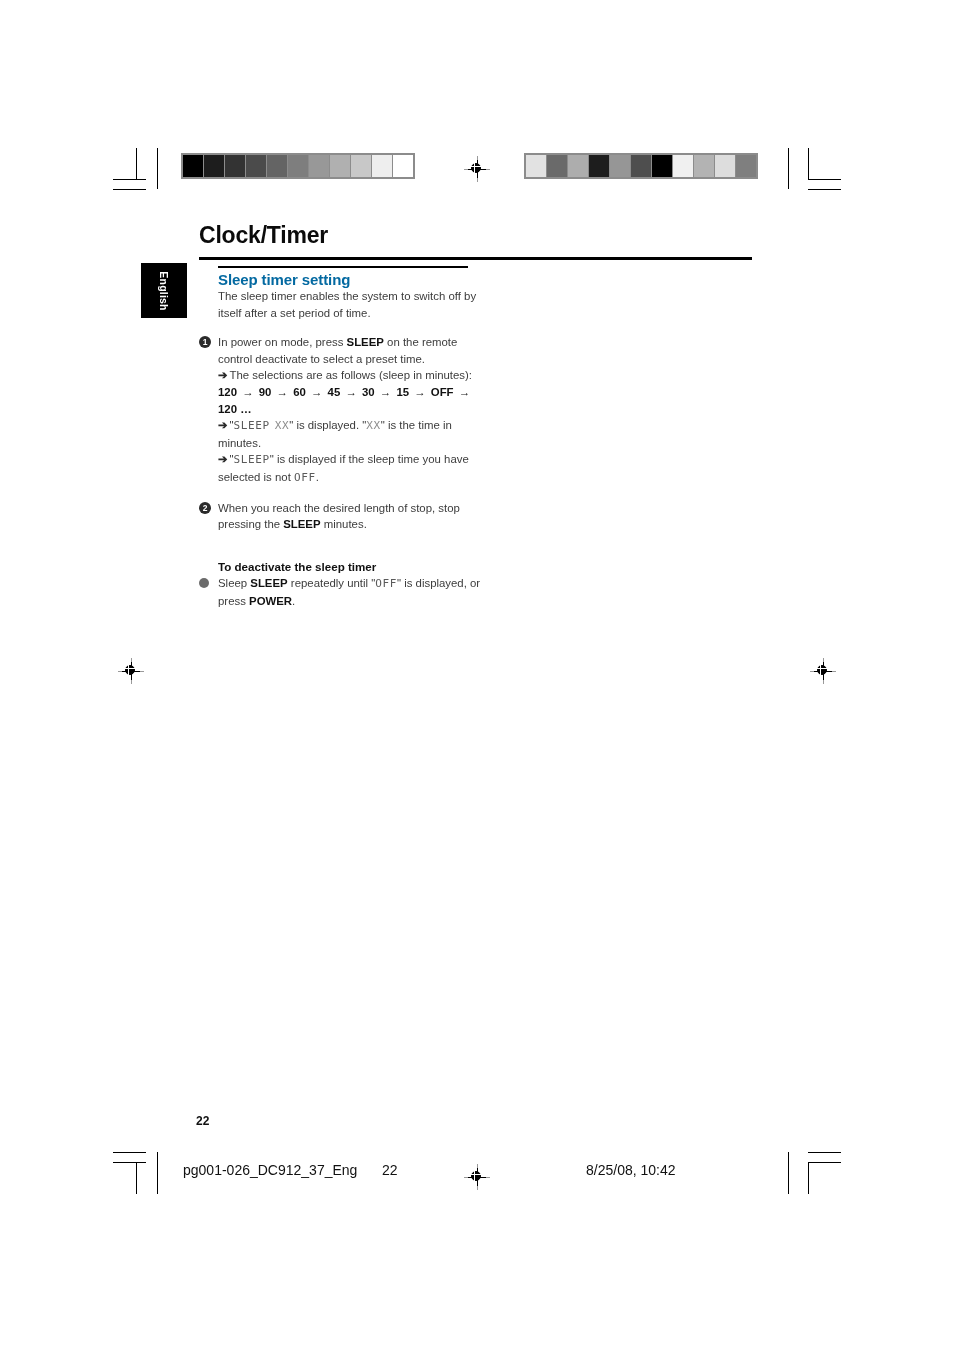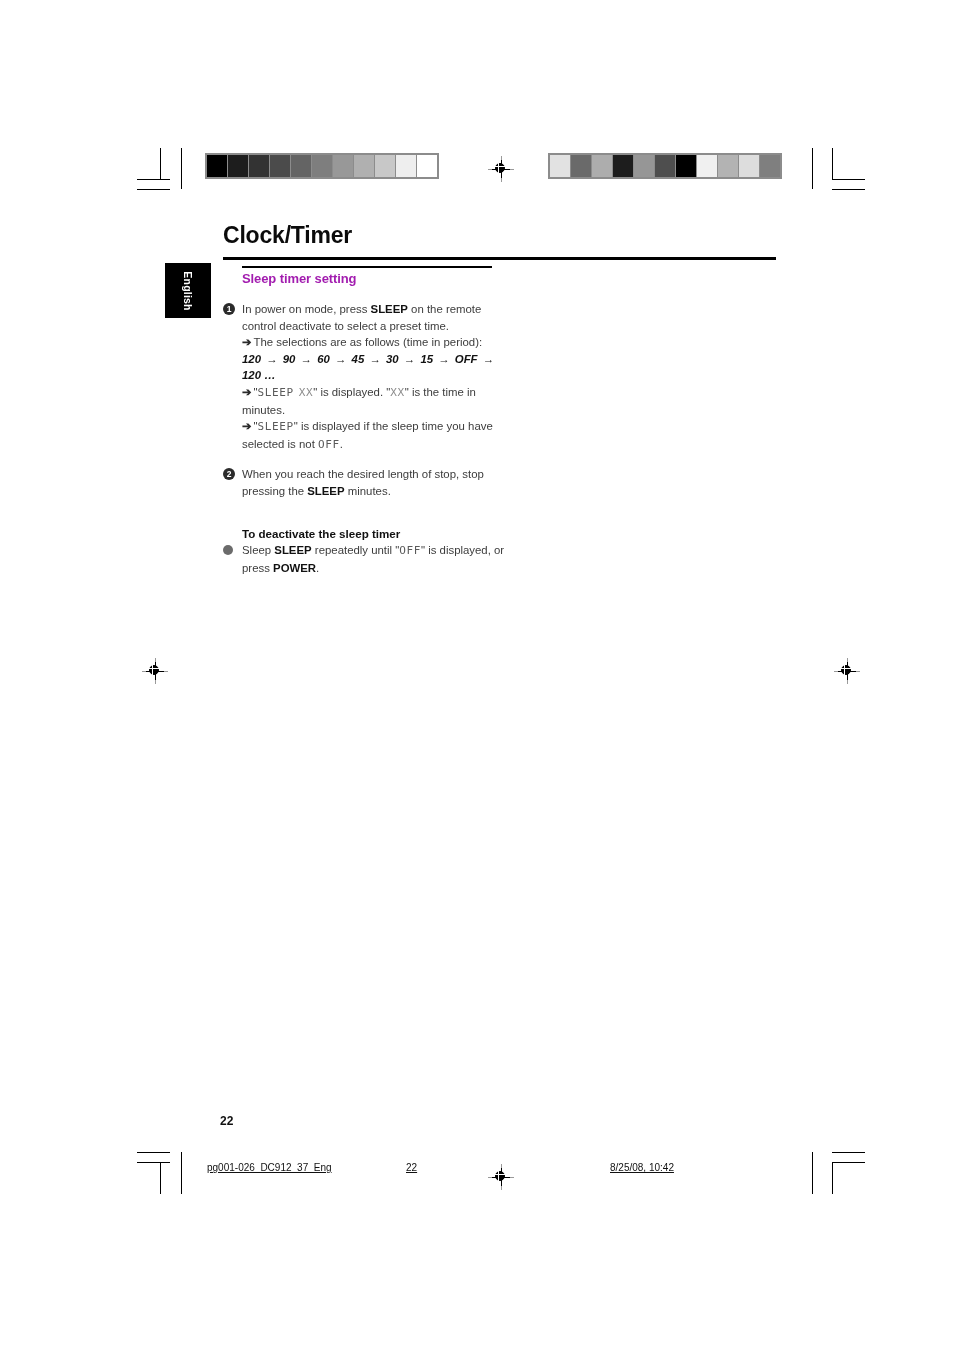--- a/index.html
+++ b/index.html
@@ -12,21 +12,20 @@
     width: 954px;
     height: 1351px;
     position: relative;
     font-family: "Liberation Sans", sans-serif;
     -webkit-font-smoothing: antialiased;
   }
   .page {
     position: absolute;
     inset: 0;
     background: #fff;
-    margin-left: 24px;
   }
 
   
   .mark { position: absolute; background: #000; }
   .vline { width: 1px; }
   .hline { height: 1px; }
 
   .reg {
     position: absolute;
     width: 26px; height: 26px;
@@ -134,23 +133,23 @@
     left: 218px;
     top: 266px;
     width: 250px;
     height: 1.5px;
     background: #000;
   }
   .section-head {
     position: absolute;
     left: 218px;
     top: 271px;
-    font-size: 13px;
-    font-weight: bold;
-    color: #a21caf;
+    font-size: 15px;
+    font-weight: bold;
+    color: #0369a1;
     letter-spacing: -0.1px;
   }
 
   .col {
     position: absolute;
     left: 199px;
     top: 288px;
     width: 290px;
     font-size: 11.4px;
     line-height: 16.6px;
@@ -183,21 +182,21 @@
   .marker.dot {
     background: #6b6b6b;
     top: 3px;
     width: 10px; height: 10px;
   }
   .arrow {
     font-weight: bold;
     color: #2b2b2b;
     padding-right: 2px;
   }
-  .seq { font-weight: bold; color: #111; font-style: italic; }
+  .seq { font-weight: bold; color: #111; }
   .seq .a { font-weight: bold; padding: 0 2px; }
 
   
   .lcd {
     font-family: "DejaVu Sans Mono", monospace;
     font-size: 11px;
     letter-spacing: 0.6px;
     color: #5a5a5a;
     font-weight: normal;
   }
@@ -217,24 +216,23 @@
     left: 196px;
     top: 1114px;
     font-size: 12px;
     font-weight: bold;
     color: #111;
   }
 
   .footer {
     position: absolute;
     top: 1162px;
-    font-size: 10px;
+    font-size: 14px;
     color: #111;
     white-space: nowrap;
-    text-decoration: underline;
   }
   .footer.f1 { left: 183px; }
   .footer.f2 { left: 382px; }
   .footer.f3 { left: 586px; }
 </style>
 </head>
 <body>
 
 <div class="page">
 
@@ -327,30 +325,31 @@
 
   <div class="lang-tab">
     <span>English</span>
   </div>
 
   <div class="section-rule"></div>
   <div class="section-head">Sleep timer setting</div>
 
   <div class="col">
 
+    <p class="para">The sleep timer enables the system to switch off by itself after a set period of time.</p>
 
     <div class="spacer"></div>
 
     <div class="item">
       <span class="marker">1</span>
       <span>In power on mode, press </span><b>SLEEP</b><span> on the remote control deactivate to select a preset time.</span>
     </div>
 
     <div class="item" style="padding-left:19px;">
-      <span class="arrow">➔</span><span>The selections are as follows (time in period):</span>
+      <span class="arrow">➔</span><span>The selections are as follows (sleep in minutes):</span>
     </div>
 
     <div class="item seq" style="padding-left:19px;">
       <span id="seq-holder"><span>120</span><span class="a"> → </span><span>90</span><span class="a"> → </span><span>60</span><span class="a"> → </span><span>45</span><span class="a"> → </span><span>30</span><span class="a"> → </span><span>15</span><span class="a"> → </span><span>OFF</span><span class="a"> → </span><span>120</span><span> …</span></span>
     </div>
 
     <div class="item" style="padding-left:19px;">
       <span class="arrow">➔</span><span>"</span><span class="lcd">SLEEP</span><span class="lcd dim" style="padding-left:5px;">XX</span><span>"</span><span> is displayed. "</span><span class="lcd dim">XX</span><span>" is the time in minutes.</span>
     </div>
 

